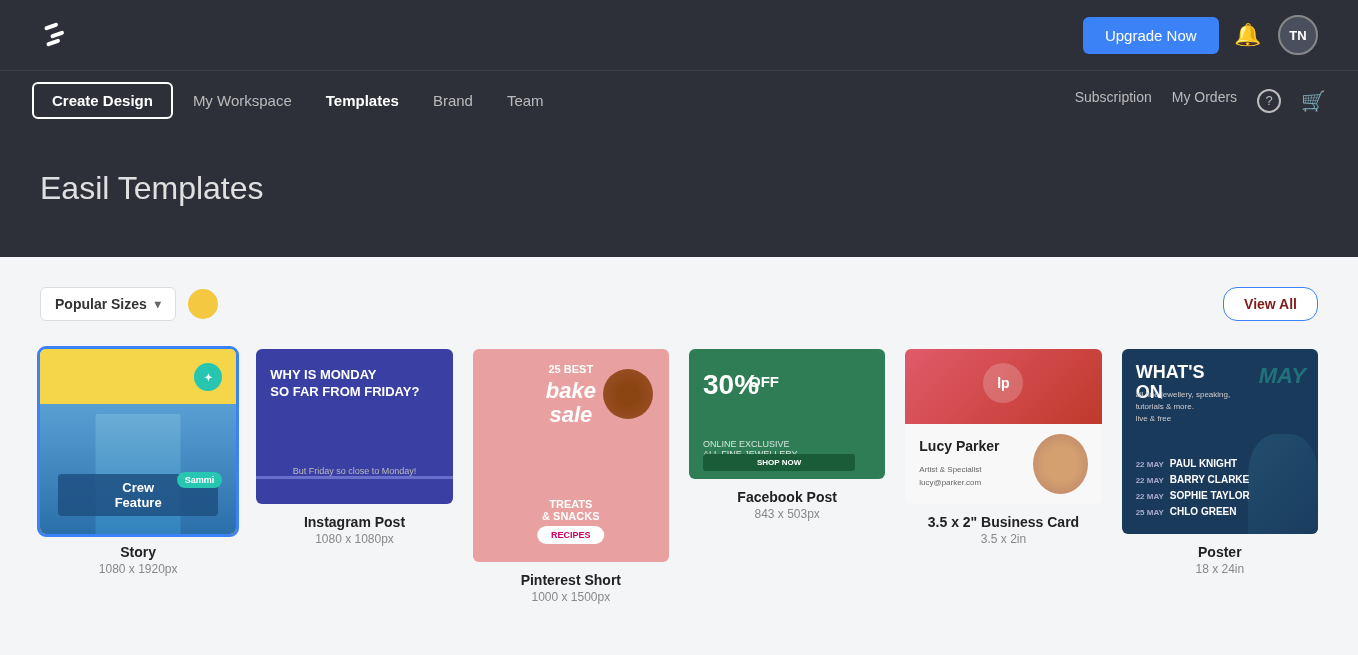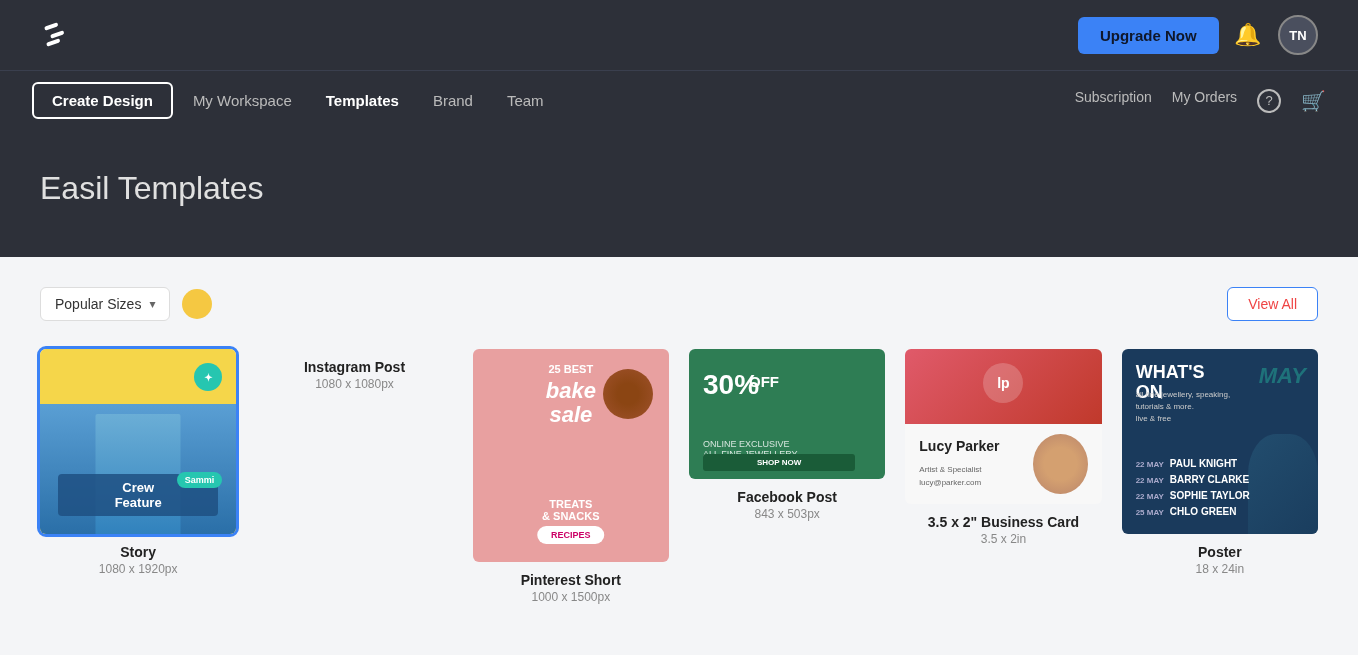--- a/index.html
+++ b/index.html
@@ -16,26 +16,26 @@
     }
     .header-left { display: flex; align-items: center; gap: 10px; }
     .logo {
       width: 36px; height: 36px;
       display: flex; align-items: center; justify-content: center;
     }
     .logo svg { width: 36px; height: 36px; }
     .header-right { display: flex; align-items: center; gap: 16px; }
     .upgrade-btn {
       background: #3b82f6;
-      color: #0f172a;
+      color: #ffffff;
       border: none;
       border-radius: 6px;
       padding: 10px 22px;
       font-size: 15px;
-      font-weight: 700;
+      font-weight: 400;
       cursor: pointer;
     }
     .bell-btn {
       background: none; border: none; cursor: pointer;
       color: #ccc; font-size: 22px; display: flex; align-items: center;
     }
     .avatar {
       width: 40px; height: 40px; border-radius: 50%;
       border: 2px solid #888;
       background: #4a4f5e;
@@ -109,36 +109,37 @@
     .toolbar-left { display: flex; align-items: center; gap: 12px; }
     .popular-sizes-btn {
       display: flex; align-items: center; gap: 8px;
       background: #fff;
       border: 1.5px solid #ddd;
       border-radius: 6px;
       padding: 8px 14px;
       font-size: 14px;
       color: #333;
       cursor: pointer;
+      font-weight: bold;
     }
     .popular-sizes-btn .chevron { font-size: 12px; color: #666; }
     .filter-dot {
       width: 30px; height: 30px; border-radius: 50%;
       background: #f5c842;
       display: flex; align-items: center; justify-content: center;
       cursor: pointer;
     }
     .view-all-btn {
       background: #fff;
       border: 1.5px solid #3b82f6;
-      color: #ef4444;
-      border-radius: 6px;
+      color: #7f1d1d;
+      border-radius: 14px;
       padding: 8px 20px;
       font-size: 14px;
-      font-weight: 400;
+      font-weight: 700;
       cursor: pointer;
     }
 
     
     .template-grid {
       display: flex;
       gap: 20px;
       align-items: flex-start;
     }
     .template-item {
@@ -424,20 +425,27 @@
           </div>
           <div class="story-label">Crew<br>Feature</div>
           <div class="story-tag">Sammi</div>
         </div>
       </div>
       <div class="template-name">Story</div>
       <div class="template-size">1080 x 1920px</div>
     </div>
 
     <div class="template-item">
+      <div class="template-thumb">
+        <div class="thumb-instagram">
+          <div class="ig-text">Why is Monday<br>so far from Friday?</div>
+          <div class="ig-subtext">But Friday so close to Monday!</div>
+          <div class="ig-wavy"></div>
+        </div>
+      </div>
       <div class="template-name">Instagram Post</div>
       <div class="template-size">1080 x 1080px</div>
     </div>
 
     <div class="template-item">
       <div class="template-thumb">
         <div class="thumb-pinterest">
           <div class="pin-title">25 BEST</div>
           <div class="pin-main-text">bake<br>sale</div>
           <div class="pin-cookie"></div>

